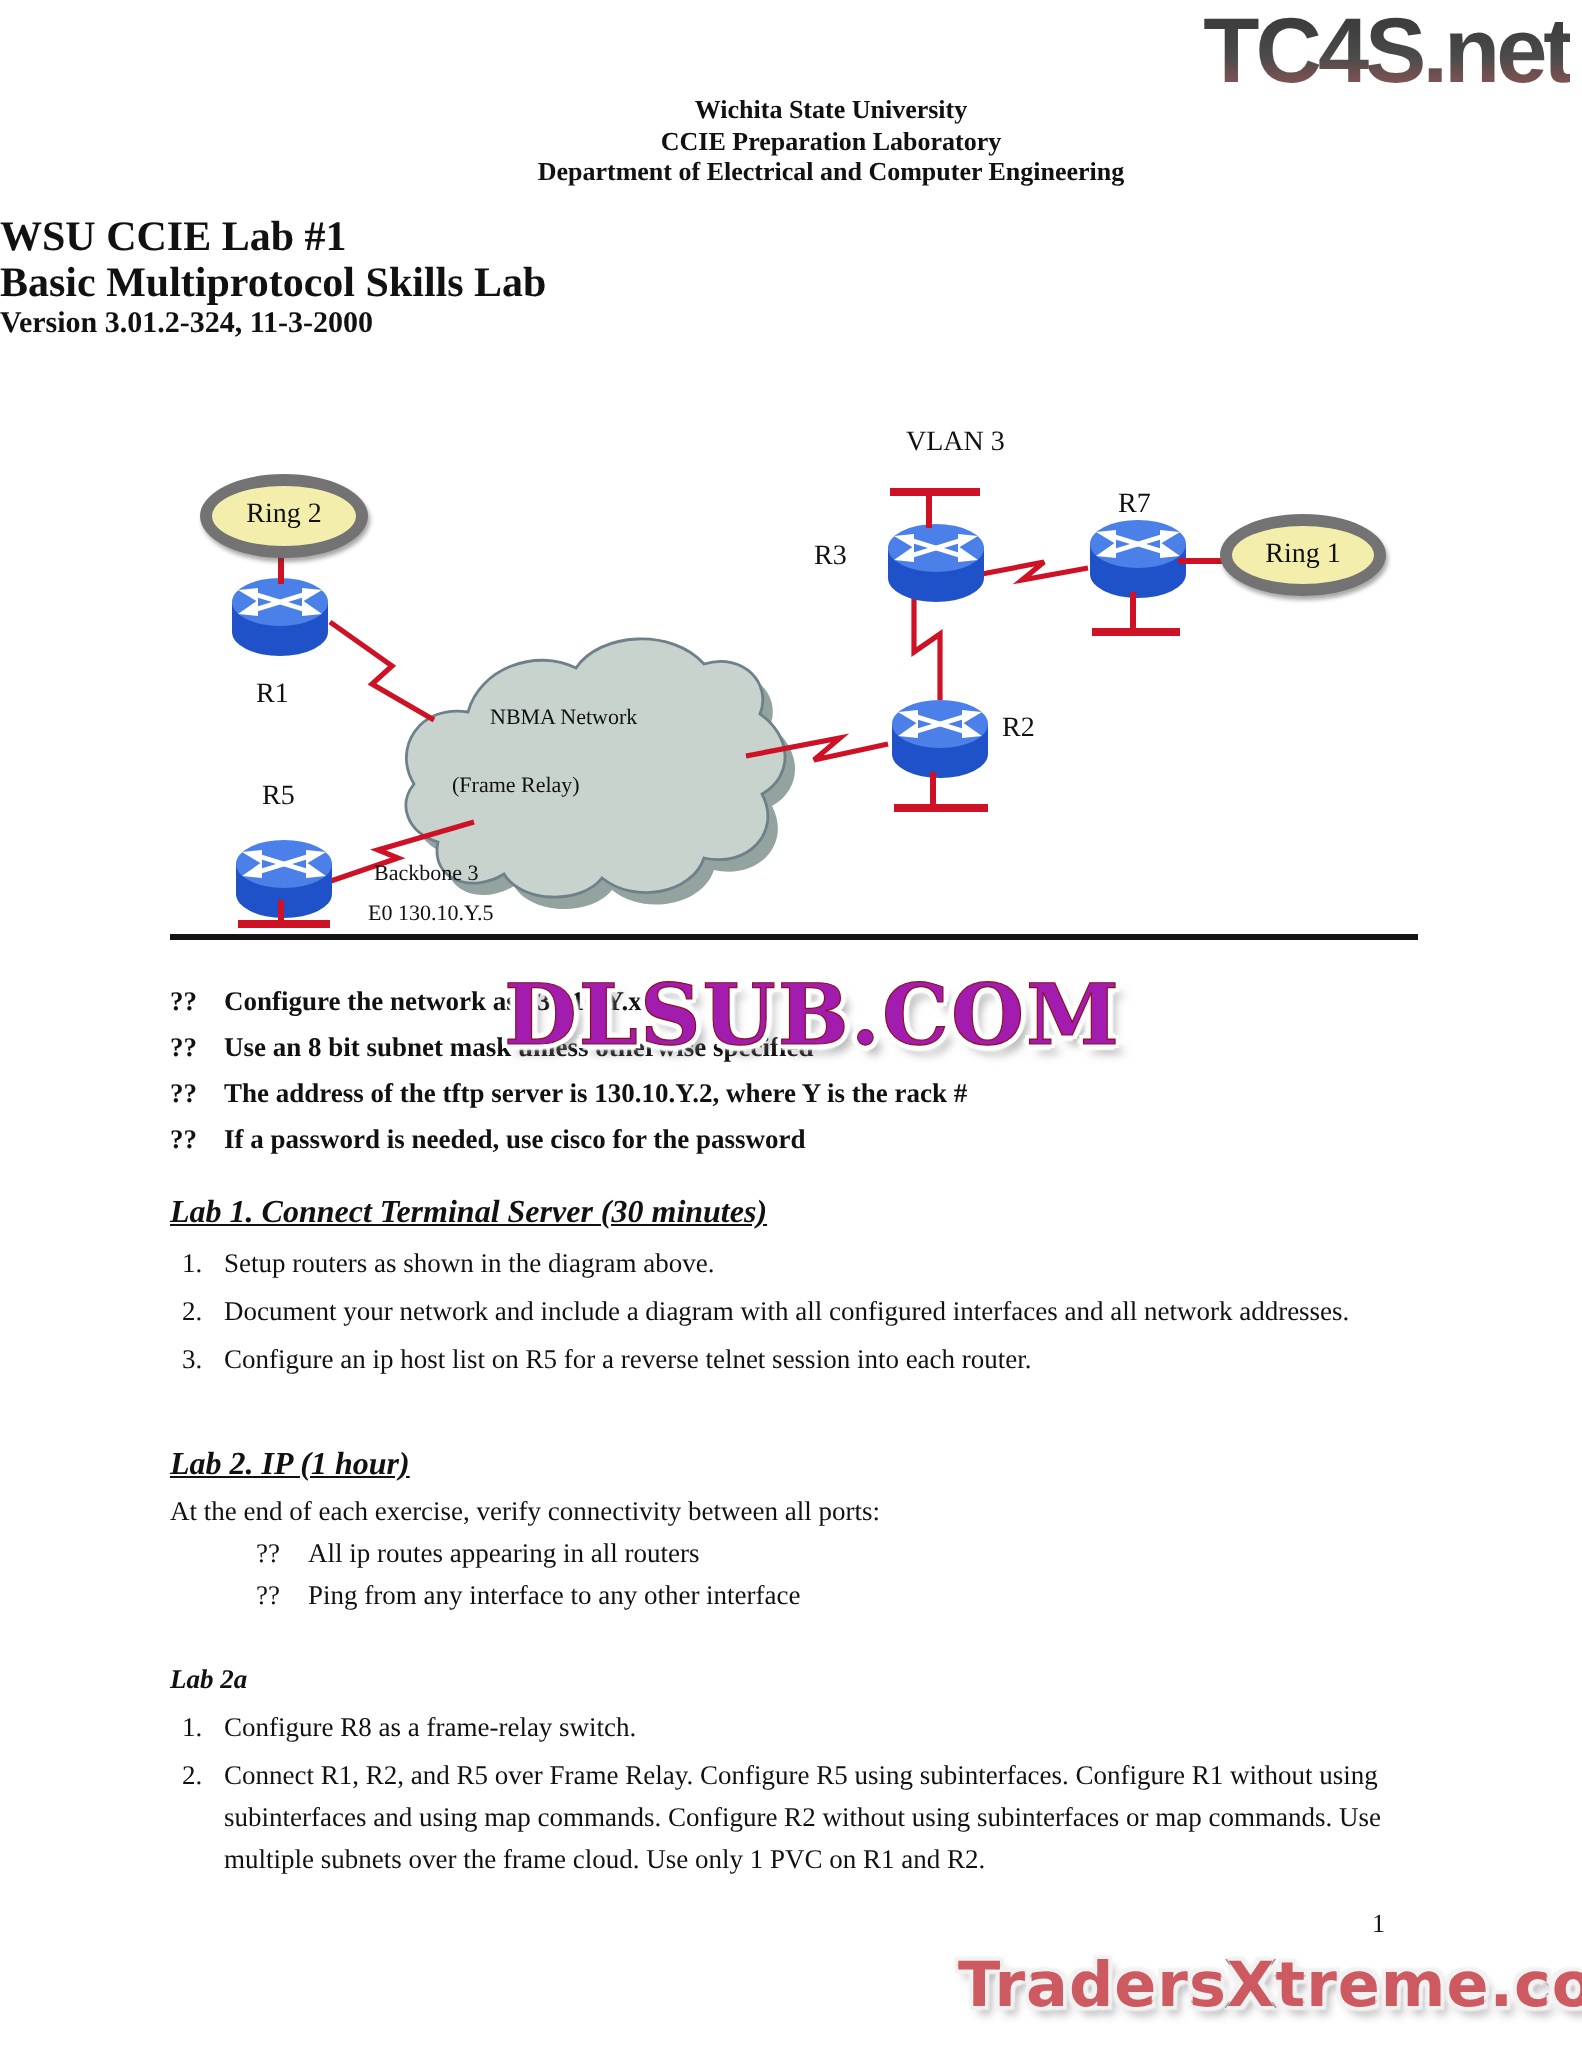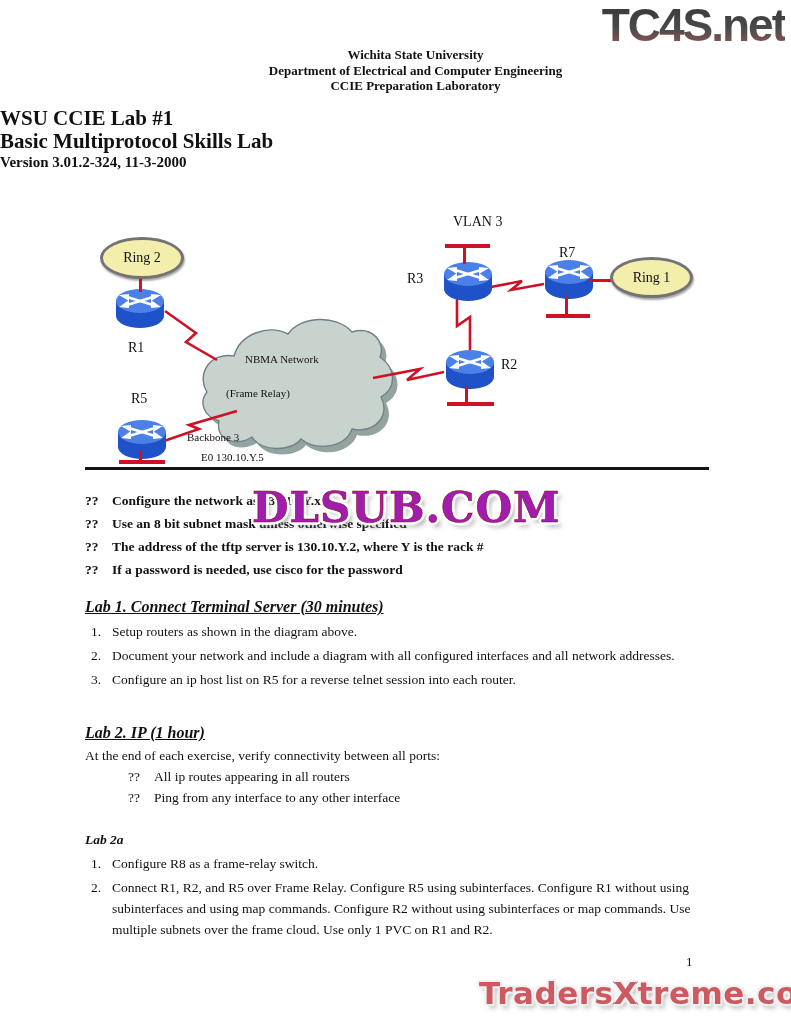--- a/index.html
+++ b/index.html
@@ -43,21 +43,21 @@
   .org-header { position:absolute; top:47px; left:0; width:791px; text-align:center;
     font-weight:bold; font-size:13px; line-height:15.5px;padding-left:40px; }
   .doc-title { position:absolute; top:107px; left:0; width:791px; font-weight:bold; }
   .doc-title .t1, .doc-title .t2 { font-size:21px; line-height:23px; }
   .doc-title .ver { font-size:15px; line-height:19px; }
 
   
   .diagram-svg { position:absolute; left:0; top:215px; }
   .node-label { position:absolute; font-size:14px; white-space:nowrap; z-index:3; }
   .cloud-label { position:absolute; font-size:11px; white-space:nowrap; z-index:3; }
-  .ring { position:absolute; border:3px solid #737373; background:#f3eeac; border-radius:50%;
+  .ring { position:absolute; border:6px solid #737373; background:#f3eeac; border-radius:50%;
     display:flex; align-items:center; justify-content:center; z-index:2;
     box-shadow:1px 2px 2px rgba(60,60,60,.45); }
   .ring span { font-size:14px; }
   .stub { position:absolute; background:#cf1126; z-index:1; }
   .rule { position:absolute; left:85px; top:467px; width:624px; height:3px; background:#141414; }
 
   
   .content { position:absolute; left:85px; top:489px; width:628px; font-size:13.5px; }
   .note-row { display:flex; font-weight:bold; line-height:23px; }
   .note-row .mk { width:27px; flex:none; }
@@ -75,22 +75,22 @@
 </style>
 </head>
 <body>
 
 <div class="page">
 
   <div class="tc4s">TC4S.net</div>
 
   <div class="org-header">
     <div>Wichita State University</div>
+    <div>CCIE Preparation Laboratory</div>
     <div>Department of Electrical and Computer Engineering</div>
-    <div>CCIE Preparation Laboratory</div>
   </div>
 
   <div class="doc-title">
     <div class="t1">WSU CCIE Lab #1</div>
     <div class="t2">Basic Multiprotocol Skills Lab</div>
     <div class="ver">Version 3.01.2-324, 11-3-2000</div>
   </div>
 
   <svg class="diagram-svg" width="791" height="265" viewBox="0 215 791 265">
     <defs>
@@ -157,21 +157,21 @@
 
   <div class="node-label" style="left:453px;top:214px">VLAN 3</div>
   <div class="node-label" style="left:407px;top:271px">R3</div>
   <div class="node-label" style="left:559px;top:245px">R7</div>
   <div class="node-label" style="left:501px;top:357px">R2</div>
   <div class="node-label" style="left:128px;top:340px">R1</div>
   <div class="node-label" style="left:131px;top:391px">R5</div>
   <div class="cloud-label" style="left:245px;top:353px">NBMA Network</div>
   <div class="cloud-label" style="left:226px;top:387px">(Frame Relay)</div>
   <div class="cloud-label" style="left:187px;top:431px">Backbone 3</div>
-  <div class="cloud-label" style="left:201px;top:451px">E0 130.10.Y.5</div>
+  <div class="cloud-label" style="left:184px;top:451px">E0 130.10.Y.5</div>
 
   <div class="rule"></div>
 
   <div class="content">
 
     <div class="note-row">
       <span class="mk">??</span>
       <span class="tx">Configure the network as 130.10.Y.x</span>
     </div>
     <div class="note-row">

